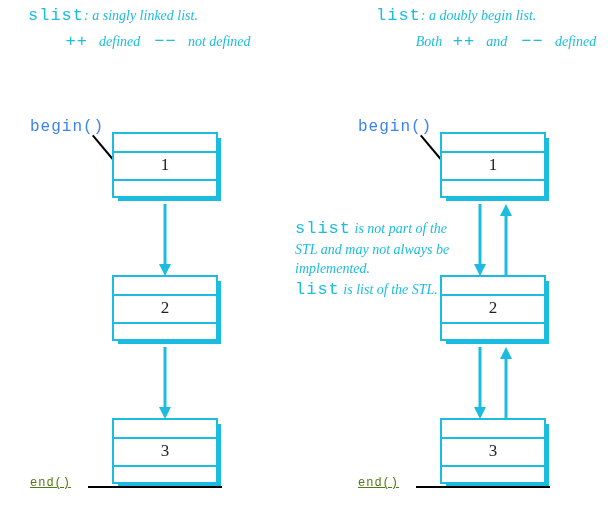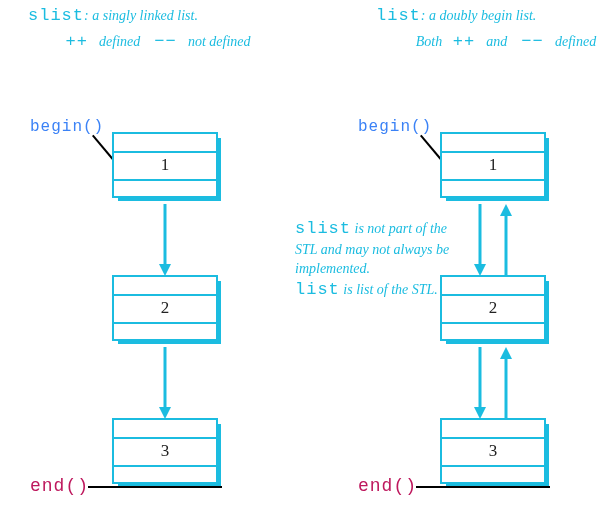--- a/index.html
+++ b/index.html
@@ -123,22 +123,23 @@
     height: 380px;
     overflow: visible;
   }
   .stroke { stroke: #1bbce0; stroke-width: 3; fill: none; }
   .fillc { fill: #1bbce0; }
 
   .end-label {
     position: absolute;
     top: 358px;
     left: 30px;
-    font-size: 18px;
-    color: #be185d;
+    font-size: 12px;
+    color: #4d7c0f;
+    text-decoration: underline;
   }
   .end-line {
     position: absolute;
     top: 368px;
     left: 88px;
     width: 134px;
     height: 2px;
     background: #000;
   }
 </style>

